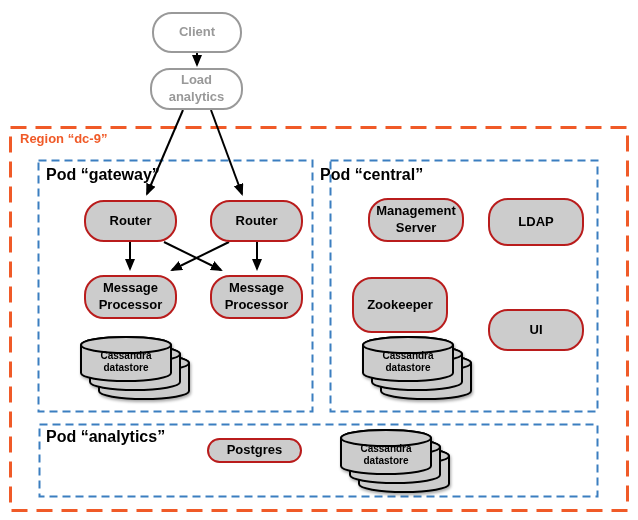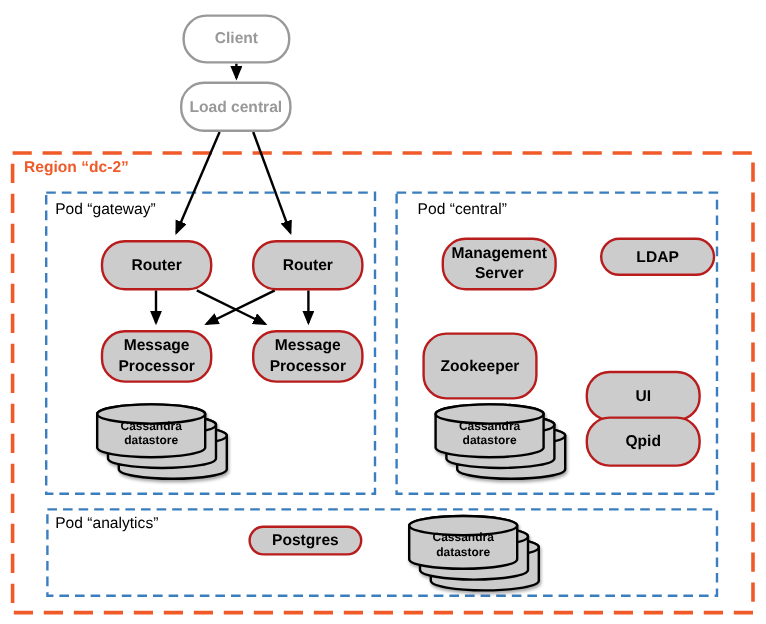--- a/index.html
+++ b/index.html
@@ -9,21 +9,21 @@
   }
   #gfx{position:absolute;left:0;top:0;width:638px;height:520px;}
   .node{
     position:absolute;display:flex;align-items:center;justify-content:center;
     text-align:center;background:#cccccc;border:2px solid #b91c1c;border-radius:20px;
     font-weight:bold;font-size:13px;line-height:1.3;color:#000;box-sizing:border-box;
     padding:2px;
   }
   .node.external{background:#ffffff;border-color:#999999;color:#999999;}
   .pod-label{
-    position:absolute;font-weight:normal;font-size:13px;color:#000;white-space:nowrap;
+    position:absolute;font-weight:bold;font-size:16px;color:#000;white-space:nowrap;
   }
   .region-label{
     position:absolute;font-weight:bold;font-size:13px;color:#F05A28;white-space:nowrap;
   }
   .cyl-label{
     position:absolute;font-weight:bold;font-size:10px;line-height:1.15;color:#000;
     text-align:center;width:88px;
   }
   .shadowed{filter:drop-shadow(1px 2px 1.5px rgba(0,0,0,0.35));}
 </style>
@@ -65,36 +65,35 @@
     <line x1="257" y1="242" x2="257" y2="269" stroke="#000" stroke-width="2" marker-end="url(#arrowhead)"></line>
     <line x1="164" y1="242" x2="221" y2="270" stroke="#000" stroke-width="2" marker-end="url(#arrowhead)"></line>
     <line x1="229" y1="242" x2="172" y2="270" stroke="#000" stroke-width="2" marker-end="url(#arrowhead)"></line>
 
     <use href="#cylstack" x="80" y="337" class="shadowed"></use>
     <use href="#cylstack" x="362" y="337" class="shadowed"></use>
     <use href="#cylstack" x="340" y="430" class="shadowed"></use>
   </svg>
 
   <div class="node external" style="left:152px;top:12px;width:90px;height:41px;">Client</div>
-  <div class="node external" style="left:150px;top:68px;width:93px;height:42px;">Load central</div>
+  <div class="node external" style="left:150px;top:68px;width:93px;height:42px;">Load analytics</div>
 
-  <div class="region-label" style="left:20px;top:131px;">Region “dc-2”</div>
+  <div class="region-label" style="left:20px;top:131px;">Region “dc-9”</div>
   <div class="pod-label" style="left:46px;top:166px;">Pod “gateway”</div>
-  <div class="pod-label" style="left:348px;top:166px;">Pod “central”</div>
+  <div class="pod-label" style="left:320px;top:166px;">Pod “central”</div>
   <div class="pod-label" style="left:46px;top:428px;">Pod “analytics”</div>
 
   <div class="node" style="left:84px;top:200px;width:93px;height:42px;">Router</div>
   <div class="node" style="left:210px;top:200px;width:93px;height:42px;">Router</div>
   <div class="node" style="left:84px;top:275px;width:93px;height:44px;">Message Processor</div>
   <div class="node" style="left:210px;top:275px;width:93px;height:44px;">Message Processor</div>
   <div class="cyl-label" style="left:82px;top:350px;">Cassandra datastore</div>
 
   <div class="node" style="left:368px;top:198px;width:96px;height:44px;">Management Server</div>
-  <div class="node" style="left:488px;top:198px;width:96px;height:32px;margin-left:12px;">LDAP</div>
+  <div class="node" style="left:488px;top:198px;width:96px;height:48px;">LDAP</div>
   <div class="node" style="left:352px;top:277px;width:96px;height:56px;">Zookeeper</div>
   <div class="node" style="left:488px;top:277px;width:96px;height:42px;margin-top:32px;">UI</div>
   <div class="cyl-label" style="left:364px;top:350px;">Cassandra datastore</div>
-  <div class="node" style="left:488px;top:347px;width:96px;height:42px;">Qpid</div>
 
   <div class="node" style="left:207px;top:438px;width:95px;height:25px;">Postgres</div>
   <div class="cyl-label" style="left:342px;top:443px;">Cassandra datastore</div>
 
 </div>
 
 </body></html>

